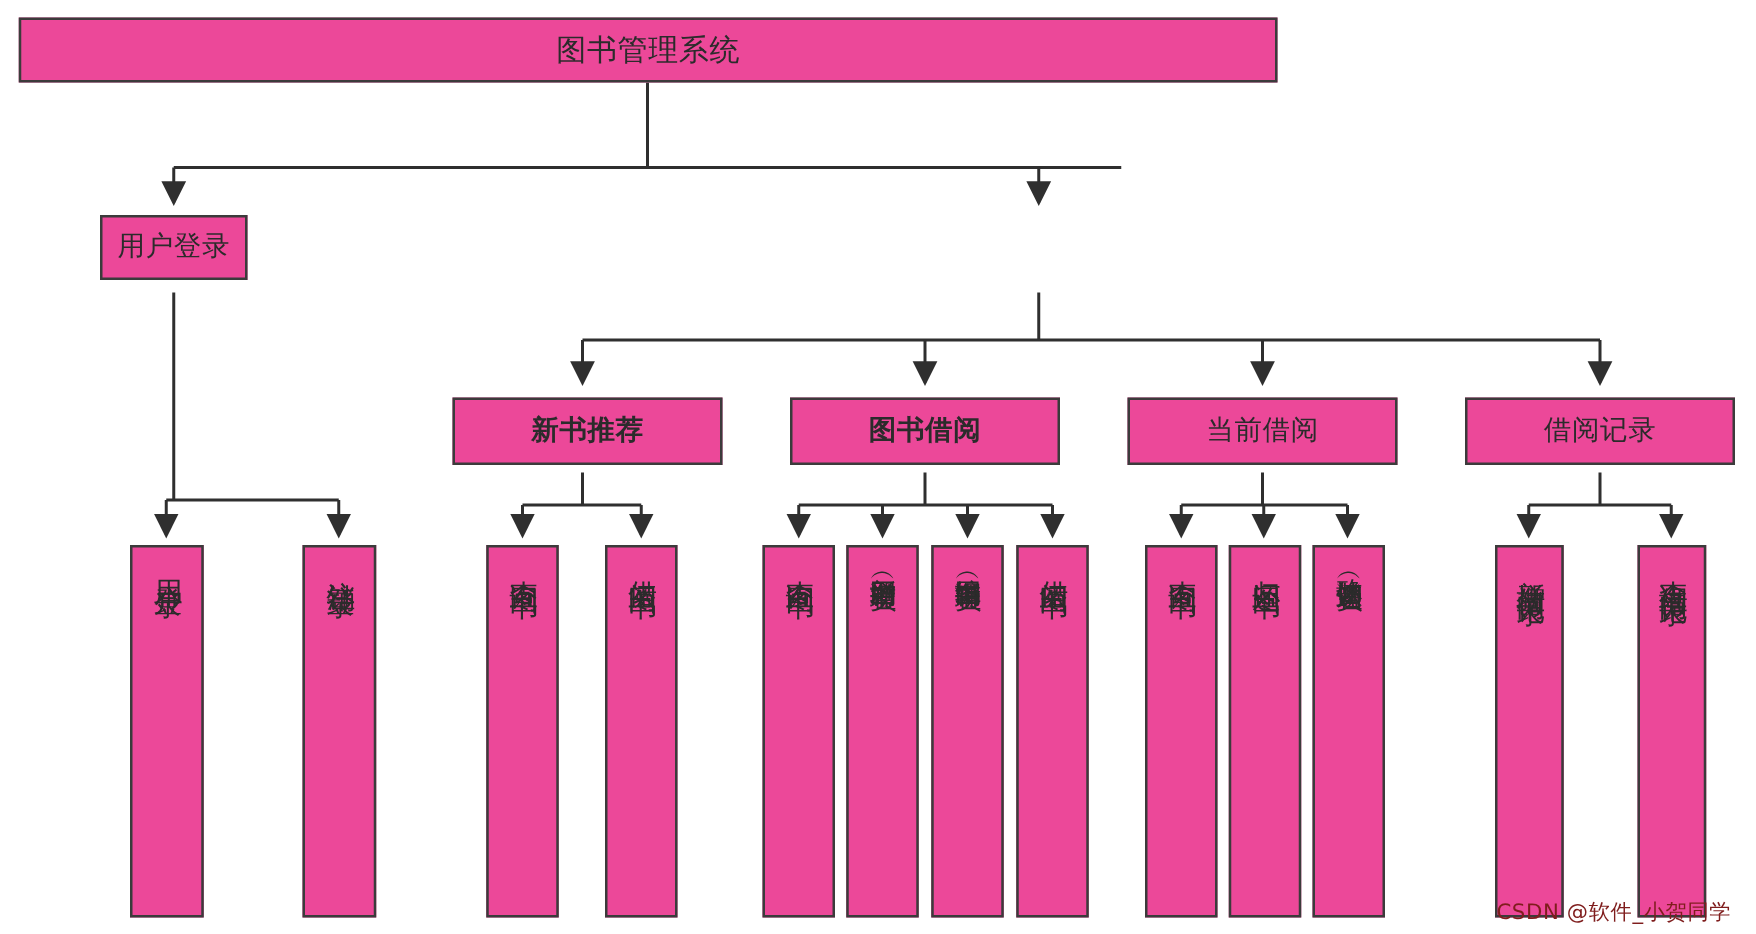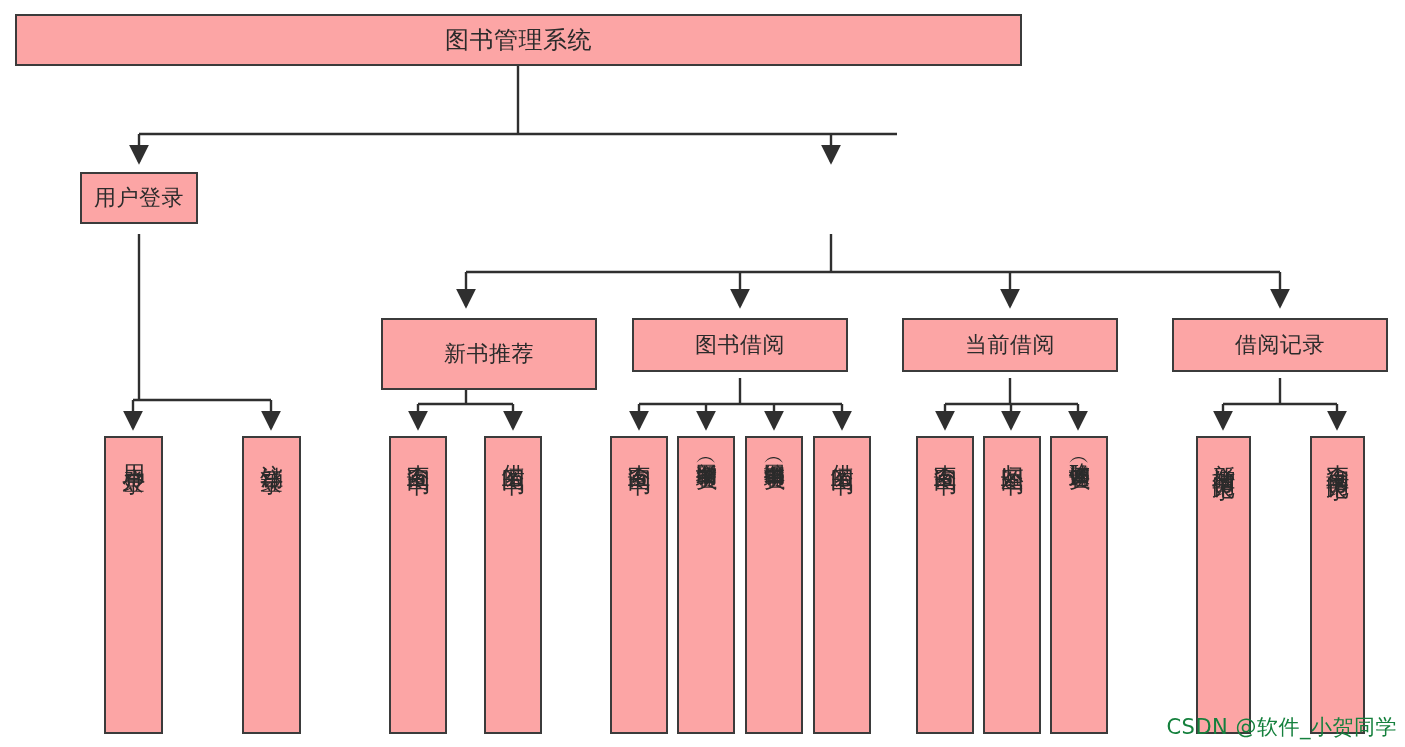--- a/index.html
+++ b/index.html
@@ -22,21 +22,21 @@
     left: 0;
     top: 0;
     width: 1405px;
     height: 747px;
     pointer-events: none;
   }
   .node {
     position: absolute;
     box-sizing: border-box;
     border: 2px solid #3b3b3b;
-    background: #fca5a5;
+    background: #ec4899;
     display: flex;
     align-items: center;
     justify-content: center;
     color: #2b2b2b;
   }
   .node .lbl {
     display: block;
     text-align: center;
     line-height: 1.18;
     letter-spacing: 0.5px;
@@ -58,24 +58,24 @@
   }
   .node.vert.shrink .lbl {
     font-size: 21px;
     letter-spacing: 1px;
   }
   .node.root .lbl {
     font-size: 24px;
   }
   #watermark {
     position: absolute;
-    right: 8px;
+    right: 20px;
     bottom: 6px;
-    font-size: 21px;
-    color: #15803d;
+    font-size: 17px;
+    color: #7f1d1d;
     letter-spacing: 0.5px;
     white-space: nowrap;
     user-select: none;
   }
 </style>
 </head>
 <body>
 
 <div id="canvas">
 
@@ -131,24 +131,24 @@
   </svg>
 
   <div class="node horiz root" style="left:15px; top:14px; width:1007px; height:52px;">
     <span class="lbl">图书管理系统</span>
   </div>
 
   <div class="node horiz" style="left:80px; top:172px; width:118px; height:52px;">
     <span class="lbl">用户登录</span>
   </div>
 
-  <div class="node horiz" style="left:381px; top:318px; width:216px; height:72px;">
+  <div class="node horiz" style="left:362px; top:318px; width:216px; height:54px;font-weight:bold;">
     <span class="lbl">新书推荐</span>
   </div>
-  <div class="node horiz" style="left:632px; top:318px; width:216px; height:54px;">
+  <div class="node horiz" style="left:632px; top:318px; width:216px; height:54px;font-weight:bold;">
     <span class="lbl">图书借阅</span>
   </div>
   <div class="node horiz" style="left:1172px; top:318px; width:216px; height:54px;">
     <span class="lbl">借阅记录</span>
   </div>
   <div class="node horiz" style="left:902px; top:318px; width:216px; height:54px;">
     <span class="lbl">当前借阅</span>
   </div>
 
   <div class="node vert" style="left:104px; top:436px; width:59px; height:298px;">

